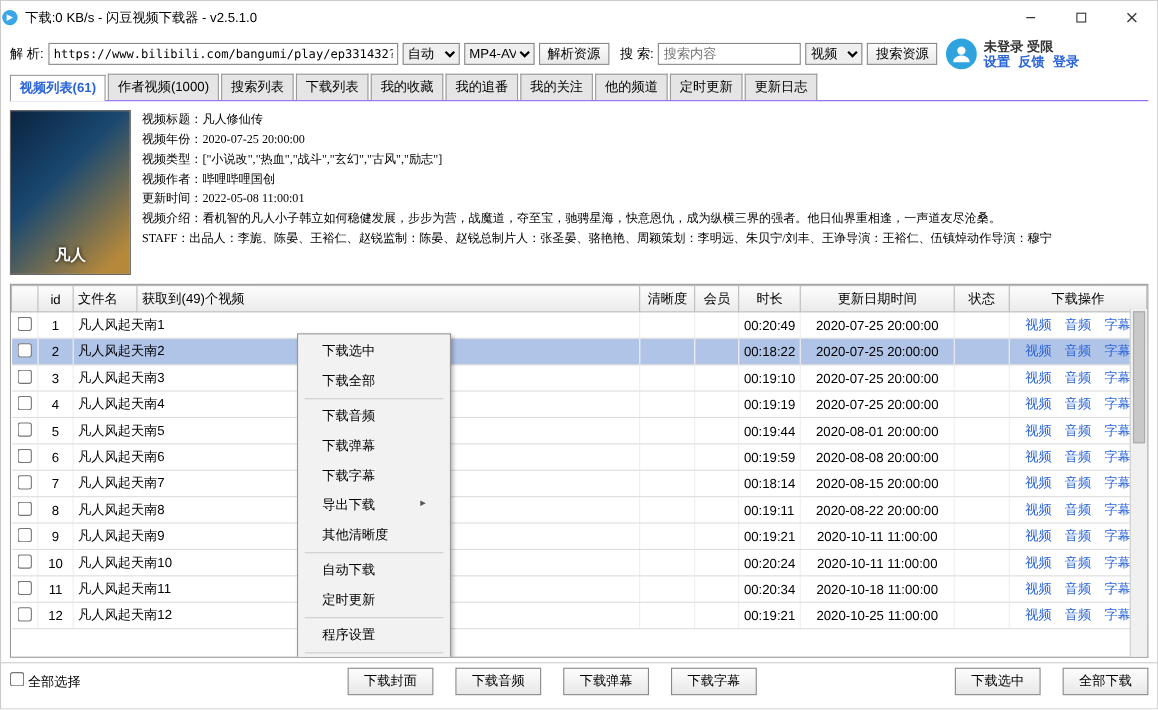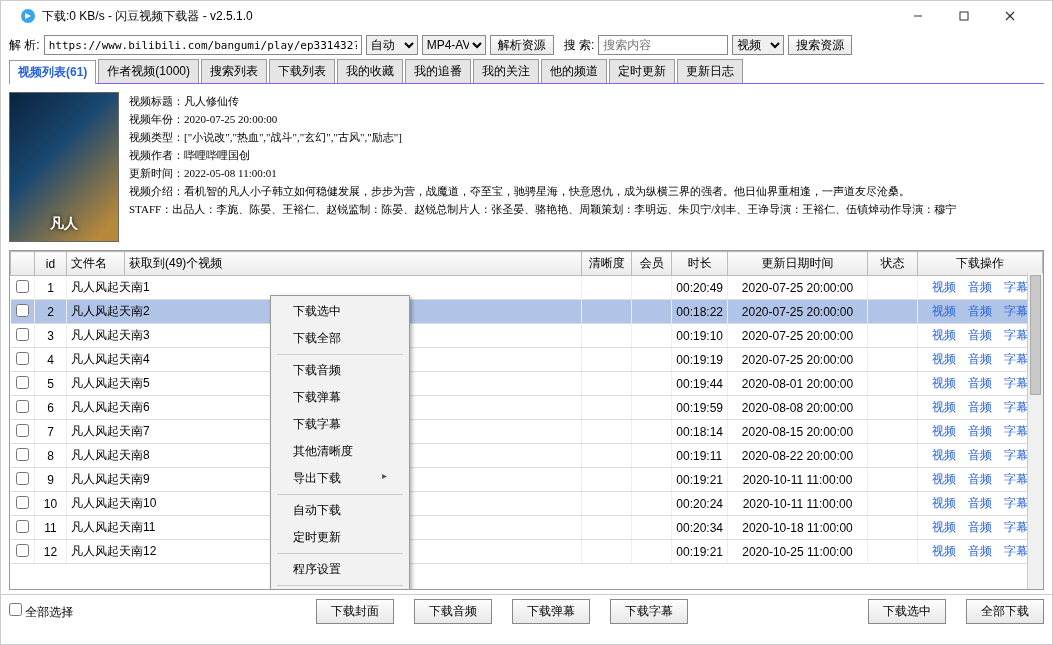--- a/index.html
+++ b/index.html
@@ -1,18 +1,18 @@
 <!DOCTYPE html>
 <html><head>
 <meta charset="utf-8">
 <style>
 * { box-sizing: border-box; margin: 0; padding: 0; }
 body { font-family: "Microsoft YaHei", SimSun, sans-serif; font-size: 12px; background: #fff; color: #000; }
 .window { width: 1053px; height: 645px; border: 1px solid #ccc; display: flex; flex-direction: column; overflow: hidden; }
-.titlebar { height: 30px; display: flex; align-items: center; padding: 0 19px; background: #fff; }
+.titlebar { height: 30px; display: flex; align-items: center; padding: 0 0; background: #fff; }
 .titlebar .app-icon { width: 16px; height: 16px; margin-right: 6px; }
 .titlebar .title-text { flex: 1; font-size: 12px; }
 .titlebar .win-controls { display: flex; gap: 0; }
 .titlebar .win-controls .wbtn { width: 46px; height: 30px; display: flex; align-items: center; justify-content: center; cursor: pointer; }
 .toolbar1 { display: flex; align-items: center; padding: 4px 8px; gap: 4px; flex-wrap: nowrap; }
 .toolbar1 input.url { width: 318px; border: 1px solid #888; padding: 2px 4px; height: 20px; font-family: monospace; font-size: 11px; }
 .toolbar1 select { border: 1px solid #888; height: 20px; font-size: 12px; }
 .toolbar1 .sel-auto { width: 52px; }
 .toolbar1 .sel-fmt { width: 64px; }
 .toolbar1 button.tb { border: 1px solid #888; background: linear-gradient(#fdfdfd,#e8e8e8); height: 20px; padding: 0 7px; cursor: pointer; font-size: 12px; }
@@ -83,20 +83,36 @@
   <div class="toolbar1">
     <span>解 析:</span>
     <input class="url" value="https://www.bilibili.com/bangumi/play/ep331432?spm_id" style="">
     <select class="sel-auto"><option>自动</option></select>
     <select class="sel-fmt"><option>MP4-AVC</option></select>
     <button class="tb">解析资源</button>
     <span style="margin-left:6px">搜 索:</span>
     <input class="search" placeholder="搜索内容" style="">
     <select class="sel-type"><option>视频</option></select>
     <button class="tb">搜索资源</button>
+    <div class="userbox">
+      <div class="avatar">
+        <svg width="18" height="18" viewBox="0 0 24 24">
+            <circle cx="12" cy="8" r="5" fill="#fff"></circle>
+            <path d="M2 22c0-5 5-8 10-8s10 3 10 8" fill="#fff"></path>
+          </svg>
+      </div>
+      <div class="ulinks">
+        <div class="row1">未登录  受限</div>
+        <div class="row2">
+          <span>设置</span>
+          <span>反馈</span>
+          <span>登录</span>
+        </div>
+      </div>
+    </div>
   </div>
 
   <div class="tabs" id="tabs">
       <div class="tab active">视频列表(61)</div>
       <div class="tab">作者视频(1000)</div>
       <div class="tab">搜索列表</div>
       <div class="tab">下载列表</div>
       <div class="tab">我的收藏</div>
       <div class="tab">我的追番</div>
       <div class="tab">我的关注</div>
@@ -271,22 +287,22 @@
           </tr>
         </tbody>
     </table>
     <div class="context-menu" id="ctx">
         <div class="mitem">下载选中</div>
         <div class="mitem">下载全部</div>
         <div class="msep"></div>
         <div class="mitem">下载音频</div>
         <div class="mitem">下载弹幕</div>
         <div class="mitem">下载字幕</div>
+        <div class="mitem sub">导出下载</div>
         <div class="mitem">其他清晰度</div>
-        <div class="mitem sub">导出下载</div>
         <div class="msep"></div>
         <div class="mitem">自动下载</div>
         <div class="mitem">定时更新</div>
         <div class="msep"></div>
         <div class="mitem">程序设置</div>
         <div class="msep"></div>
       </div>
     <div class="scrollbar-v">
         <div class="thumb"></div>
       </div>

